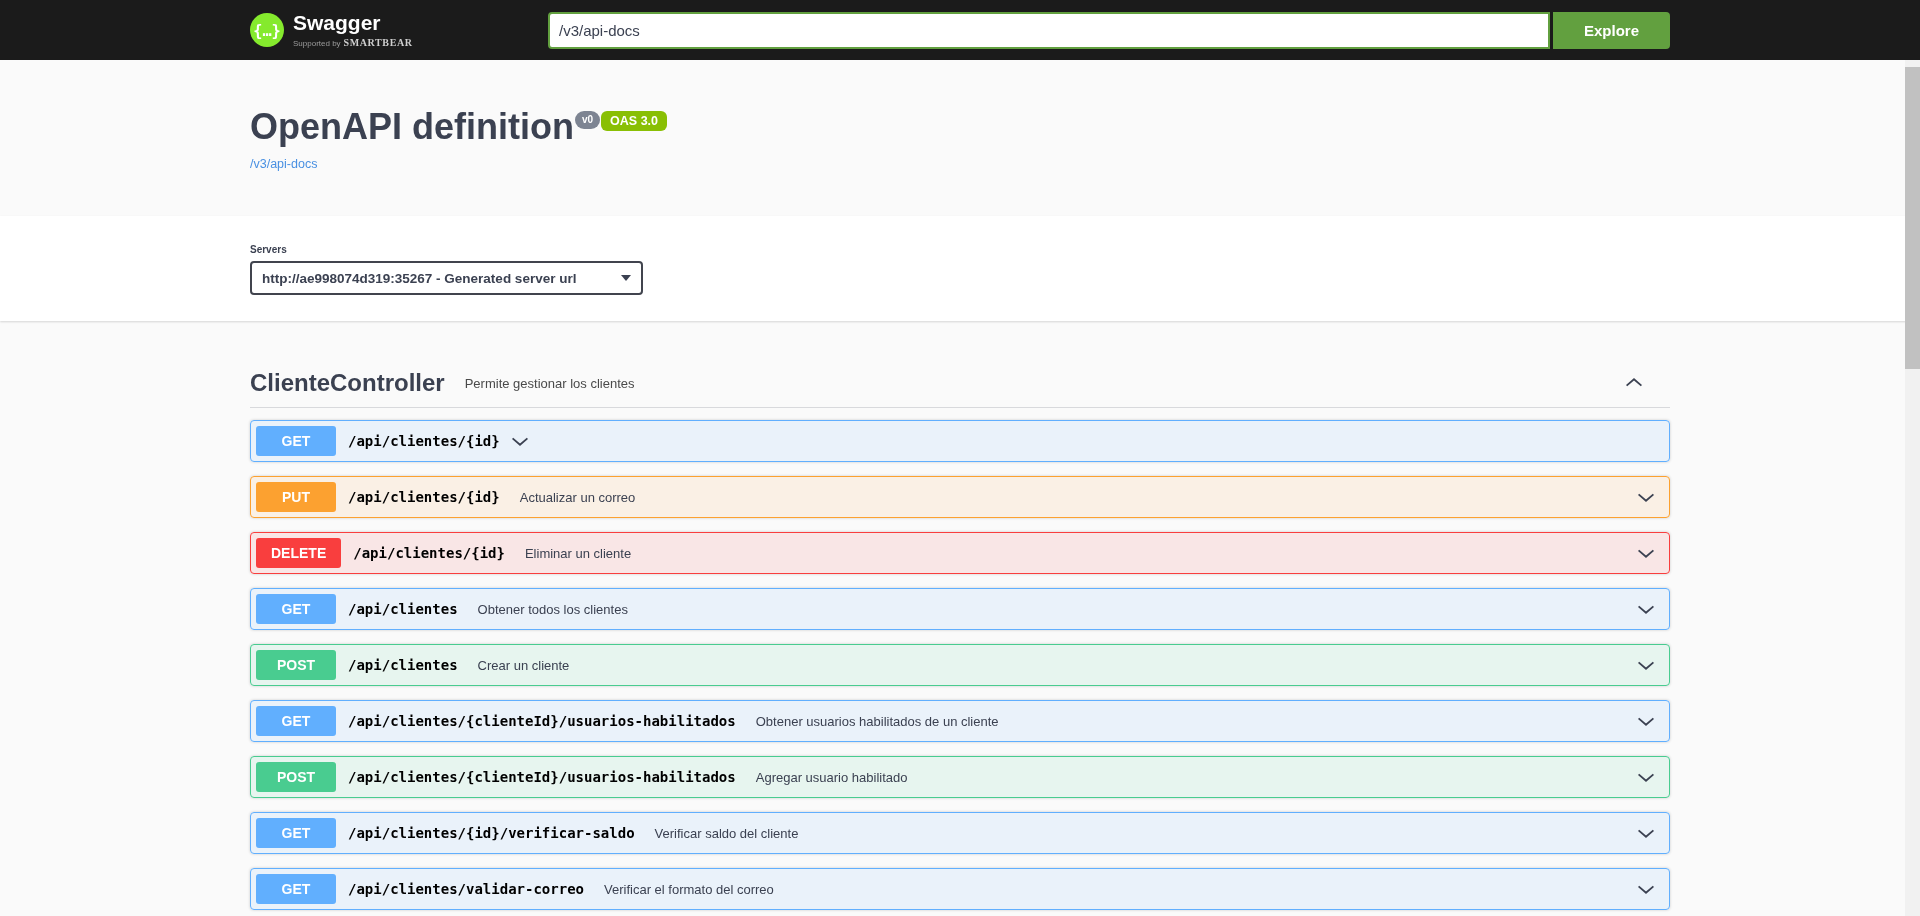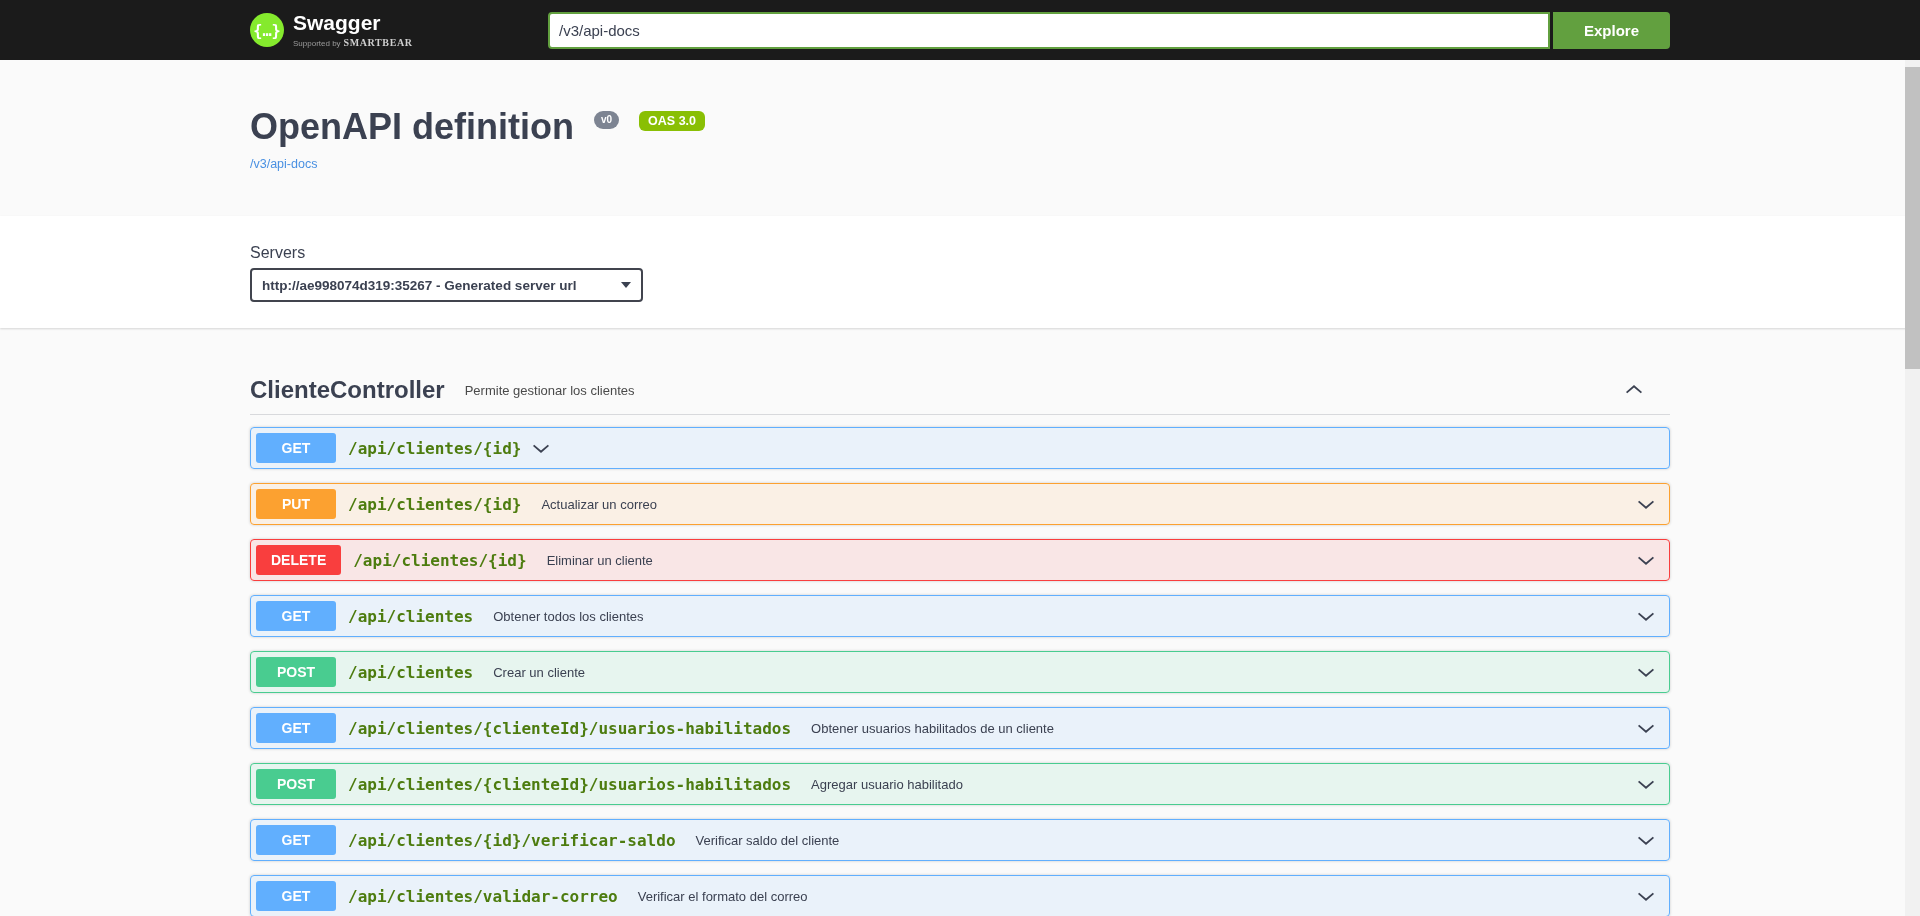--- a/index.html
+++ b/index.html
@@ -38,39 +38,39 @@
     width: 117px; height: 37px;
     background: var(--explore, #62a03f);
     color: #fff; font-weight: 700; font-size: 15px;
     border: none; border-radius: 0 4px 4px 0;
     font-family: "Liberation Sans", sans-serif; cursor: pointer;
   }
 
   
   .information-container { padding: 46px 0 44px; }
   .info-title {
-    display: flex; align-items: flex-start; gap: 20px;
+    display: flex; align-items: flex-start; gap: 1px;
     font-size: 36px; font-weight: 700; line-height: 1.15;
     color: var(--heading, #3b4151); margin-bottom: 7px;
   }
   .version-badge {
     background: var(--version_badge_bg, #7d8492); color: #fff;
     font-size: 10px; font-weight: 700; padding: 3px 7px;
     border-radius: 57px; margin-top: 5px;
   }
   .oas-badge {
     background: var(--oas, #89bf04); color: #fff;
     font-size: 12.5px; font-weight: 700; padding: 3px 9px;
     border-radius: 6px; margin-top: 5px;
   }
   .spec-link { color: var(--link, #4990e2); font-size: 12.5px; text-decoration: none; cursor: pointer; display: inline-block; }
 
   
   .scheme-container { background: #fff; box-shadow: 0 1px 2px 0 rgba(0,0,0,.15); padding: 28px 0 26px; }
-  .servers-label { display: block; font-size: 16px; font-weight: 400; color: #3b4151; margin-bottom: 6px; }
+  .servers-label { display: block; font-size: 10px; font-weight: 700; color: #3b4151; margin-bottom: 6px; }
   .select-wrap { position: relative; width: 393px; }
   .server-select {
     width: 100%; height: 34px;
     appearance: none; -webkit-appearance: none; -moz-appearance: none;
     border: 2px solid #41444e; border-radius: 4px;
     padding: 0 34px 0 10px;
     font-size: 13.5px; font-weight: 700; color: #3b4151;
     background: #fff; font-family: "Liberation Sans", sans-serif; cursor: pointer;
   }
   .select-arrow {
@@ -96,21 +96,21 @@
     border: 1px solid; box-shadow: 0 0 3px rgba(0,0,0,.19);
     background: #fff;
   }
   .opblock-summary { display: flex; align-items: center; padding: 5px; cursor: pointer; }
   .method {
     min-width: 80px; text-align: center; padding: 7px 15px;
     border-radius: 3px; font-size: 14px; font-weight: 700; color: #fff;
   }
   .path {
     font-family: "DejaVu Sans Mono", monospace;
-    font-size: 16px; font-weight: 700; color: #4d7c0f;
+    font-size: 14px; font-weight: 700; color: #000000;
     padding: 0 10px 0 12px; white-space: nowrap;
   }
   .summary { flex: 1; font-size: 13px; color: #3b4151; padding: 0 10px; }
   .chevron { margin-right: 8px; flex: none; cursor: pointer; }
 
   .opblock-get    { border-color: var(--get, #61affe);    background: rgba(97,175,254,.1); }
   .opblock-get .method    { background: var(--get, #61affe); }
   .opblock-put    { border-color: var(--put, #fca130);    background: rgba(252,161,48,.1); }
   .opblock-put .method    { background: var(--put, #fca130); }
   .opblock-delete { border-color: var(--delete, #f93e3e); background: rgba(249,62,62,.1); }

